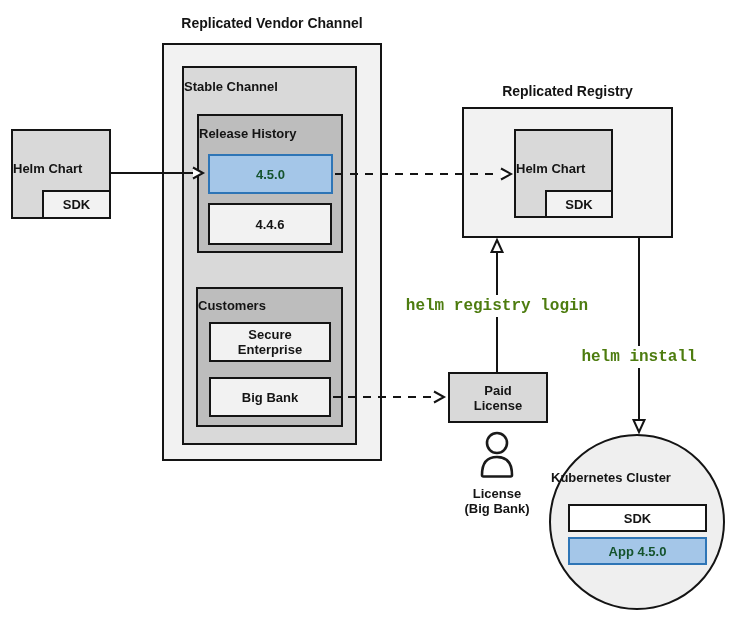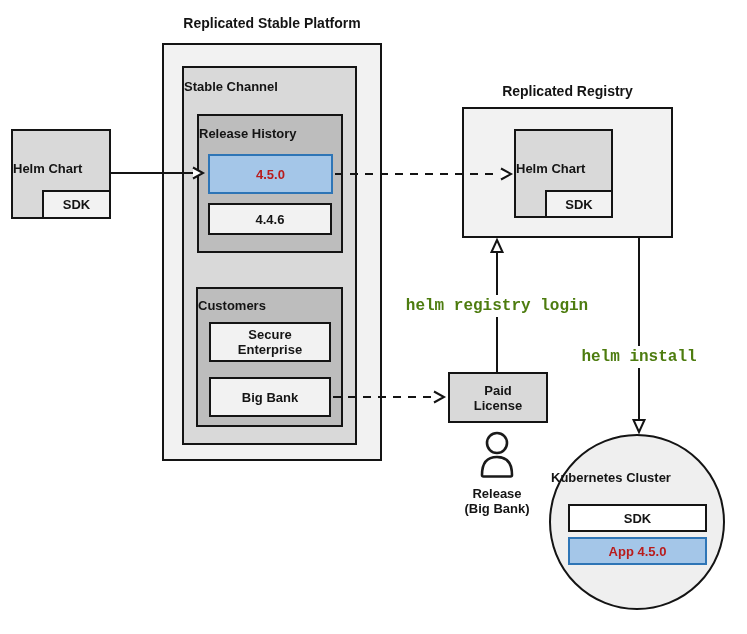--- a/index.html
+++ b/index.html
@@ -31,21 +31,21 @@
     font-size: 14px;
     text-align: center;
     color: #141414;
   }
   .fill-lightest { background: #f2f2f2; }
   .fill-light    { background: #d9d9d9; }
   .fill-mid      { background: #bdbdbd; }
   .fill-white    { background: #ffffff; }
   .fill-blue     { background: #a4c6e8; }
   .blue-border   { border: 2.5px solid #2e75b6; }
-  .blue-text     { color: #b91c1c; }
+  .blue-text     { color: #14532d; }
   .center-lbl {
     position: absolute;
     left: 0; right: 0;
     text-align: left;
   }
   .vcenter {
     display: flex;
     align-items: center;
     justify-content: center;
   }
@@ -83,37 +83,37 @@
     border-radius: 50%;
     background: #efefef;
   }
   .z10 { z-index: 10; }
 </style>
 </head>
 <body>
 
 <div id="stage">
 
-  <div class="title" style="left:162px; top:15px; width:220px;">Replicated Stable Platform</div>
+  <div class="title" style="left:162px; top:15px; width:220px;">Replicated Vendor Channel</div>
 
   <div class="box fill-lightest" style="left:162px; top:43px; width:220px; height:418px;"></div>
 
   <div class="box fill-light" style="left:182px; top:66px; width:175px; height:379px;">
     <div class="lbl center-lbl" style="top:11px;">Stable Channel</div>
   </div>
 
   <div class="box fill-mid" style="left:197px; top:114px; width:146px; height:139px;">
     <div class="lbl center-lbl" style="top:10px;">Release History</div>
   </div>
 
   <div class="box fill-blue blue-border vcenter z10" style="left:208px; top:154px; width:125px; height:40px;">
     <span class="lbl blue-text">4.5.0</span>
   </div>
 
-  <div class="box fill-lightest vcenter z10" style="left:208px; top:203px; width:124px; height:32px;">
+  <div class="box fill-lightest vcenter z10" style="left:208px; top:203px; width:124px; height:42px;">
     <span class="lbl">4.4.6</span>
   </div>
 
   <div class="box fill-mid" style="left:196px; top:287px; width:147px; height:140px;">
     <div class="lbl center-lbl" style="top:9px;">Customers</div>
   </div>
 
   <div class="box fill-lightest vcenter z10" style="left:209px; top:322px; width:122px; height:40px;">
     <span class="lbl" style="width:80px;">Secure Enterprise</span>
   </div>
@@ -143,21 +143,21 @@
   <div class="box fill-light vcenter z10" style="left:448px; top:372px; width:100px; height:51px;">
     <span class="lbl" style="width:60px;">Paid License</span>
   </div>
 
   <svg class="abs" style="left:475px; top:429px; z-index:10;" width="44" height="50" viewBox="0 0 44 50">
     <circle cx="22" cy="14" r="10" fill="none" stroke="#1a1a1a" stroke-width="2.6"></circle>
     <path d="M 7 46 Q 7 28 22 28 Q 37 28 37 46 Q 37 47.5 35.5 47.5 L 8.5 47.5 Q 7 47.5 7 46 Z" fill="none" stroke="#1a1a1a" stroke-width="2.6" stroke-linejoin="round"></path>
   </svg>
 
   <div class="lbl abs" style="left:437px; top:486px; width:120px;">
-    <div>Release</div>
+    <div>License</div>
     <div>(Big Bank)</div>
   </div>
 
   <div class="circle-node" style="left:549px; top:434px; width:176px; height:176px;">
     <div class="lbl center-lbl" style="top:34px;">Kubernetes Cluster</div>
   </div>
 
   <div class="box fill-white vcenter z10" style="left:568px; top:504px; width:139px; height:28px;">
     <span class="lbl">SDK</span>
   </div>

